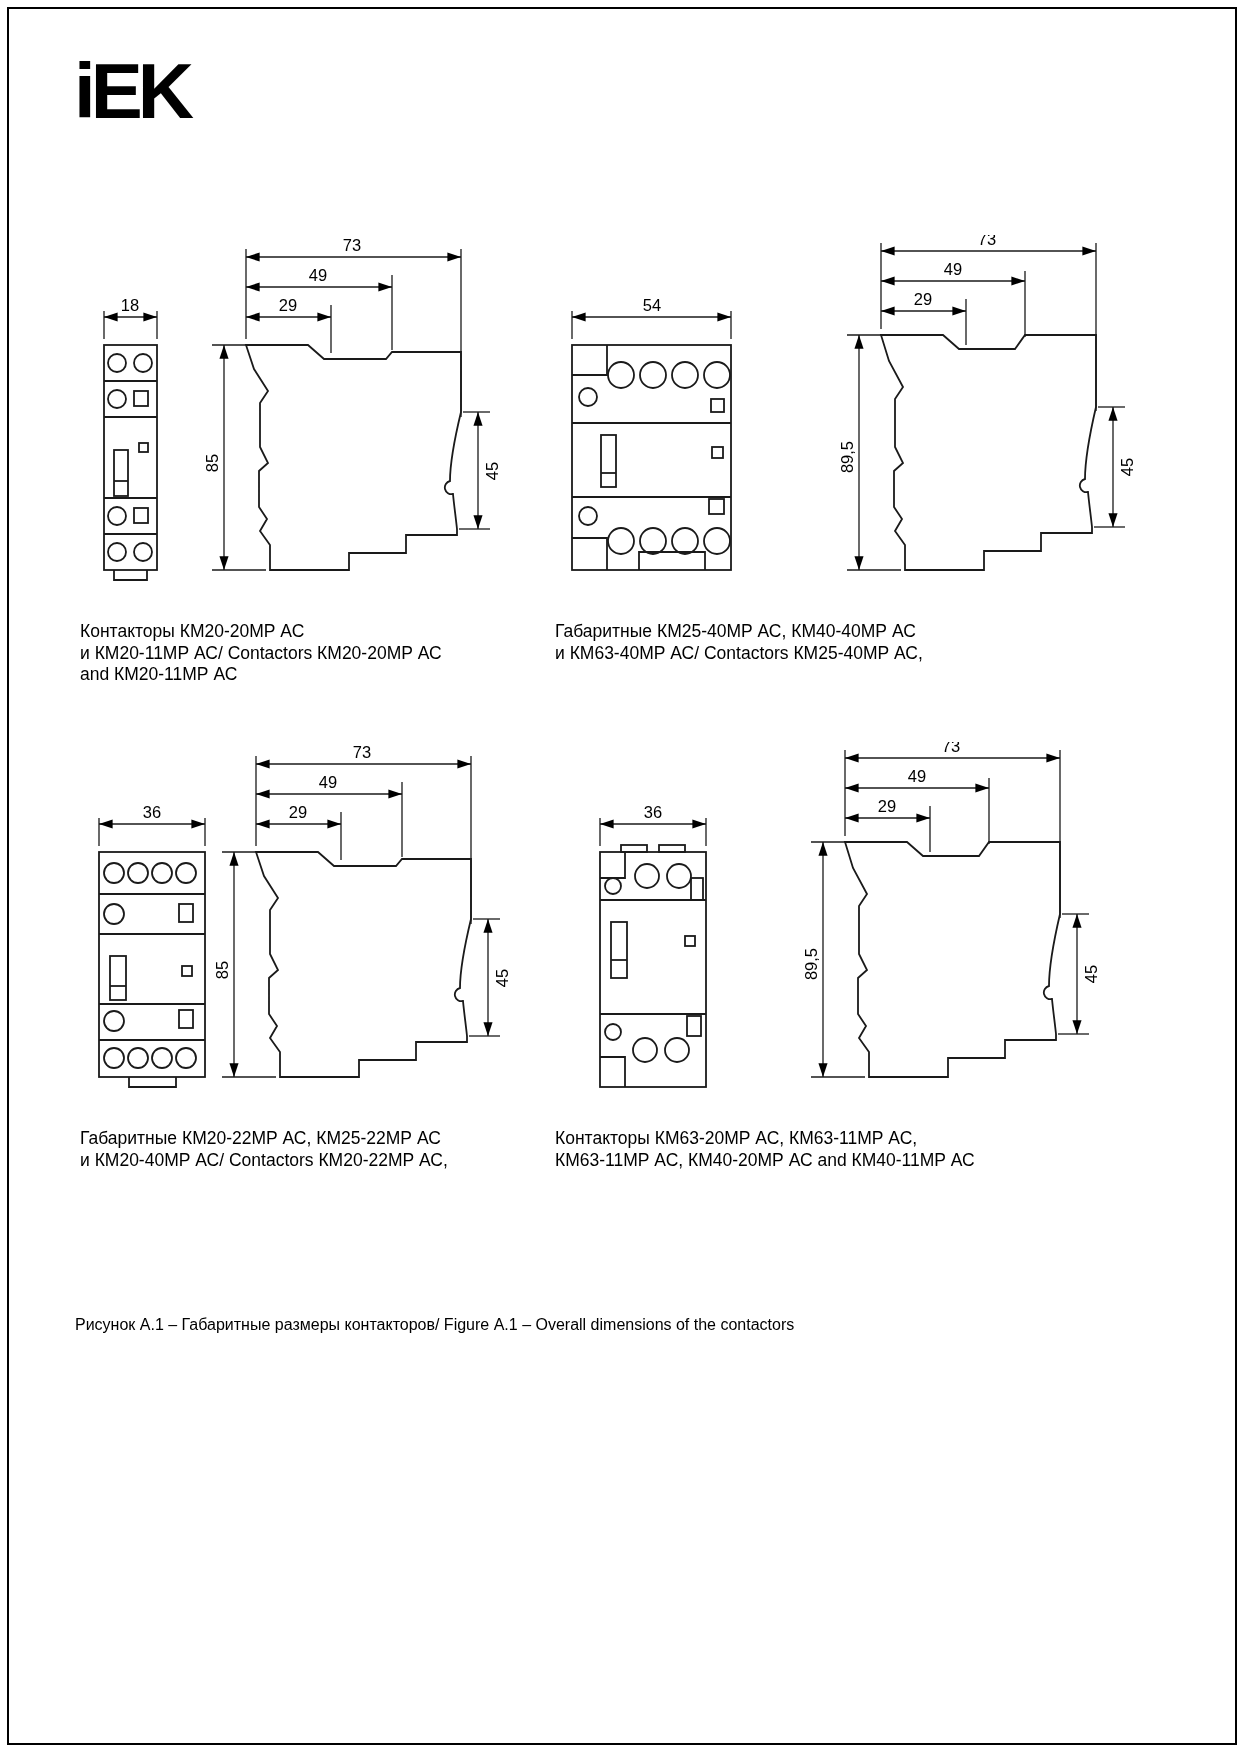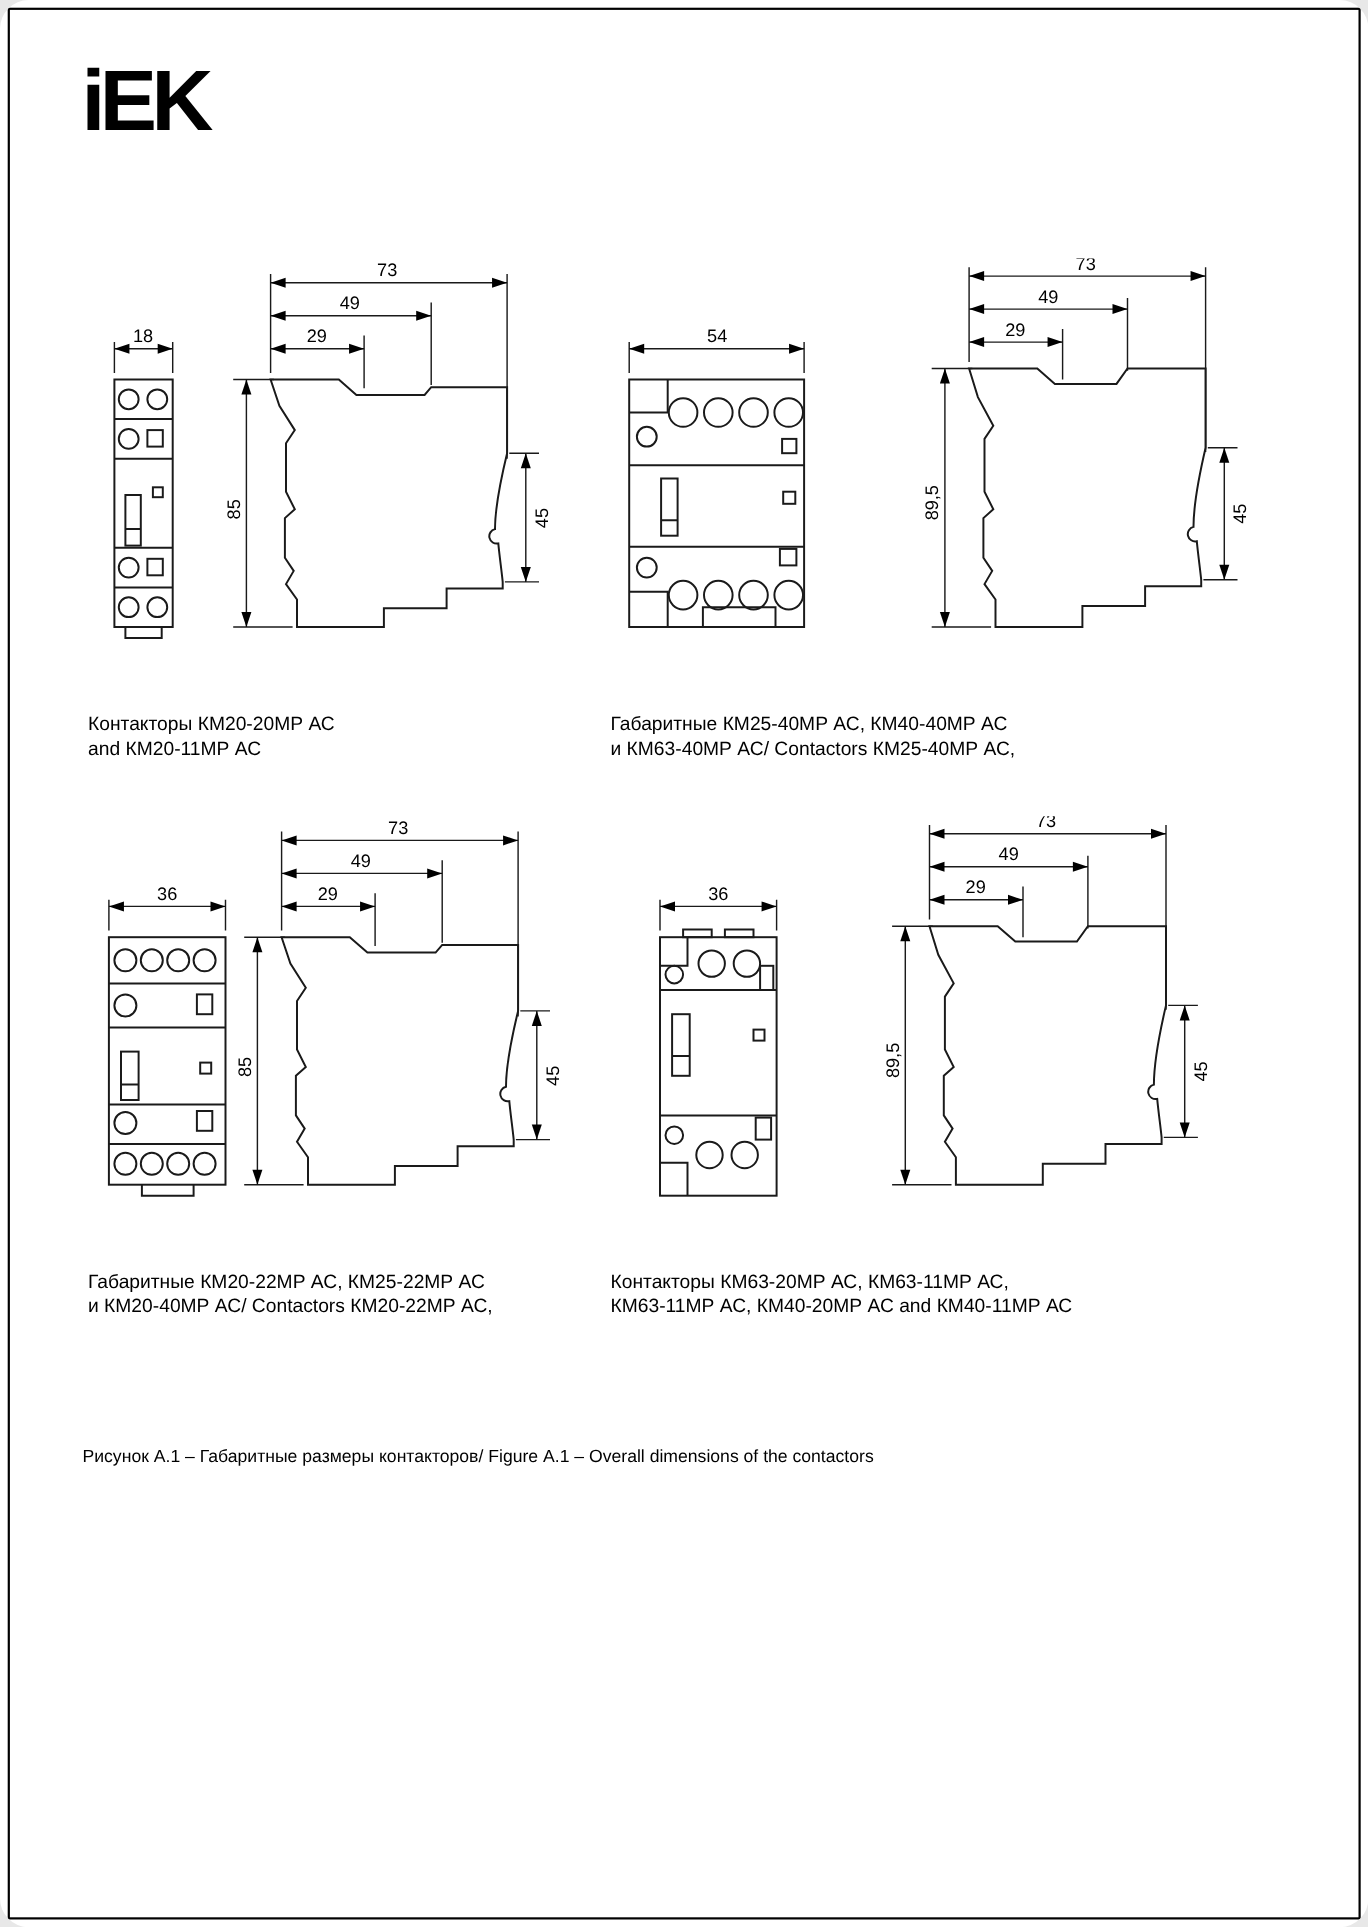--- a/index.html
+++ b/index.html
@@ -4,38 +4,37 @@
 <style>
   html,body{margin:0;padding:0;background:#e8e8e8;}
   .page{
     position:relative;
     width:1244px;height:1752px;
     background:#ffffff;
     font-family:"Liberation Sans", sans-serif;
     color:#000;
     overflow:hidden;
     margin:0 auto;
-    border-radius:26px;
   }
   .frame{
     position:absolute;
     left:7px;top:7px;right:7px;bottom:7px;
     border:2px solid #000;
     pointer-events:none;
   }
   .logo{
     position:absolute;left:74px;top:46px;width:150px;height:90px;
   }
   .group{
     position:absolute;
   }
   .caption{
     font-size:17.5px;
     line-height:21.5px;
-    margin-top:36px;
+    margin-top:10px;
     padding-left:10px;
     white-space:nowrap;
   }
   .figure-caption{
     position:absolute;
     left:75px;top:1316px;width:1110px;
     font-size:16px;
     white-space:nowrap;
   }
   
@@ -117,20 +116,21 @@
           <path class="ln" d="M 0,110 L 62,110 L 78,124 L 140,124 L 146,117 L 215,117 L 215,177
                               C 208,206 204,228 204,246 a 6.5,6.5 0 0 0 3,13
                               C 208,270 210,284 211,294 L 211,300 L 160,300 L 160,318 L 103,318 L 103,335
                               L 24,335 L 24,310 L 14,296 L 21,284 L 13,272 L 13,236 L 22,228 L 14,212
                               L 14,168 L 22,156 L 8,134 Z"></path>
         </g>
       </g>
     </svg>
     <div class="caption">
       <div>Контакторы КМ20-20МР АС</div>
+      <div>и КМ20-11МР АС/ Contactors КМ20-20МР АС</div>
       <div>and КМ20-11МР АС</div>
     </div>
   </div>
 
   <div class="group" style="left:545px;top:235px;width:648px;">
     <svg width="648" height="372" viewBox="0 0 648 372">
       <defs>
         <marker id="mk2" viewBox="0 0 12 8" refX="11" refY="4" markerWidth="12" markerHeight="8" orient="auto-start-reverse">
           <path d="M0.5,0.5 L11,4 L0.5,7.5 Z" fill="#000"></path>
         </marker>

